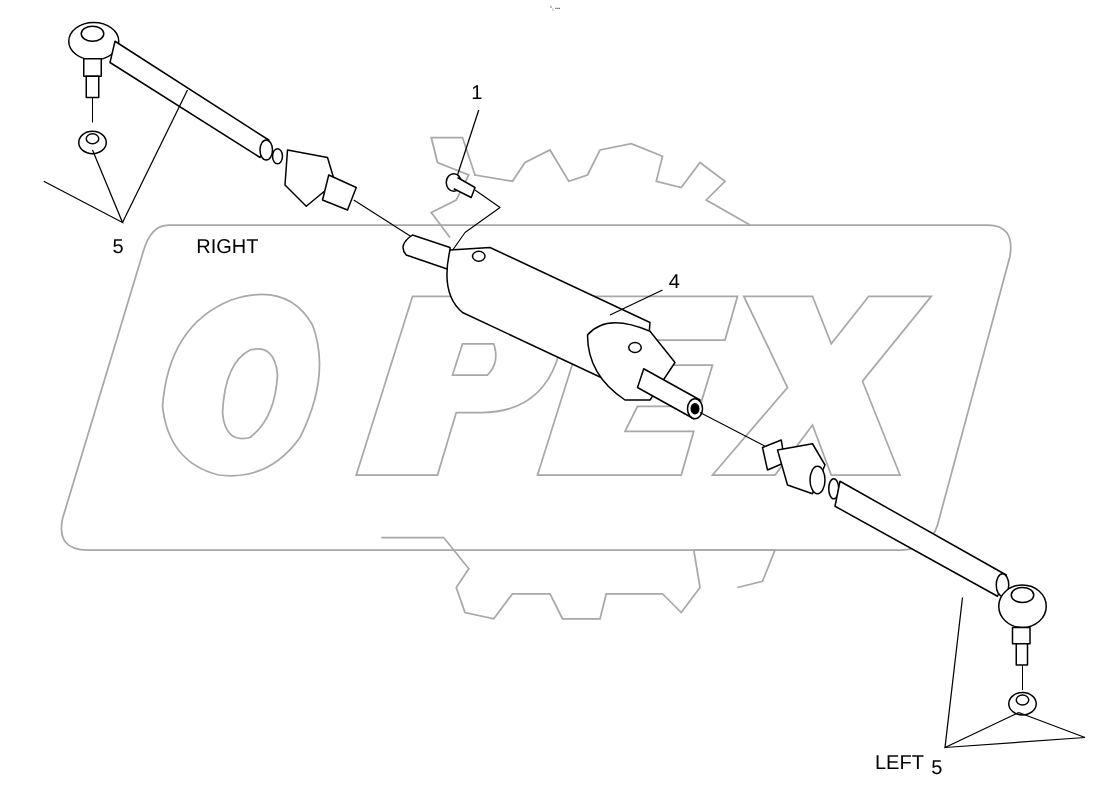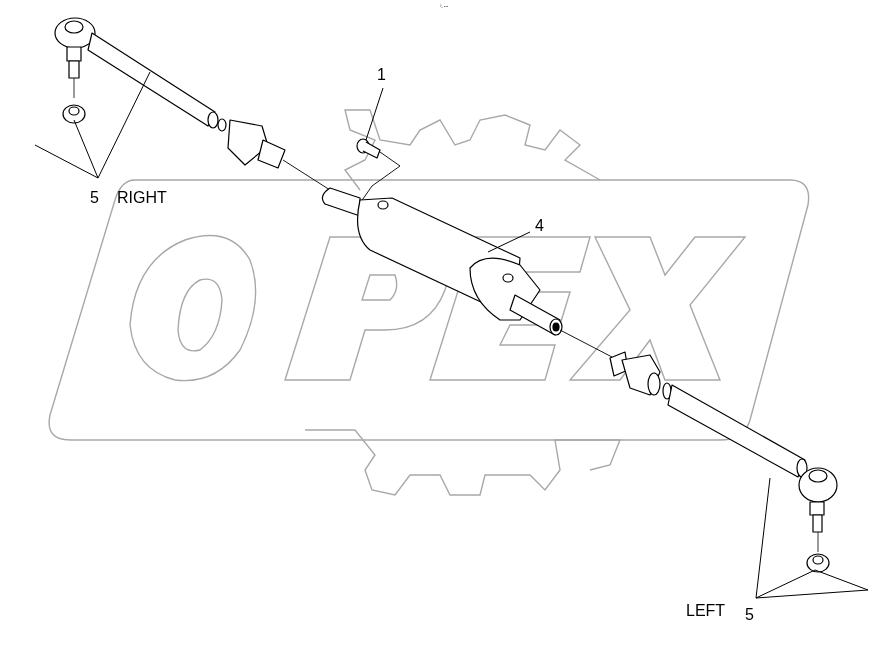--- a/index.html
+++ b/index.html
@@ -105,17 +105,17 @@
       <polyline points="815,570 868,590"></polyline>
     </g>
   </svg>
 
   <div class="tiny" style="left:440px;top:4px;">⁰ₒ ▪▪▪</div>
 
   <div class="label" style="left:377px;top:67px;">1</div>
   <div class="label" style="left:535px;top:218px;">4</div>
 
   <div class="label" style="left:90px;top:190px;">5</div>
-  <div class="label" style="left:117px;top:190px;">RIGHT</div>
+  <div class="label" style="left:117px;top:190px;padding-left:40px;">RIGHT</div>
 
-  <div class="label" style="left:686px;top:603px;">LEFT</div>
+  <div class="label" style="left:700px;top:603px;">LEFT</div>
   <div class="label" style="left:745px;top:607px;">5</div>
 </div>
 
 </body></html>

